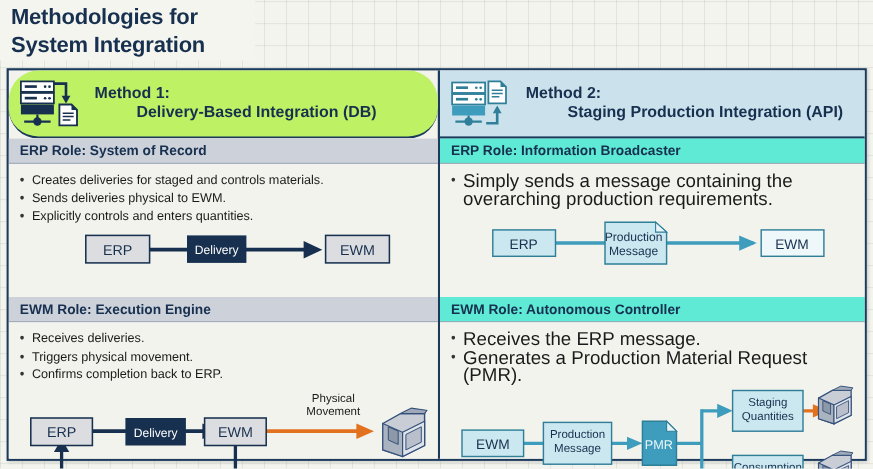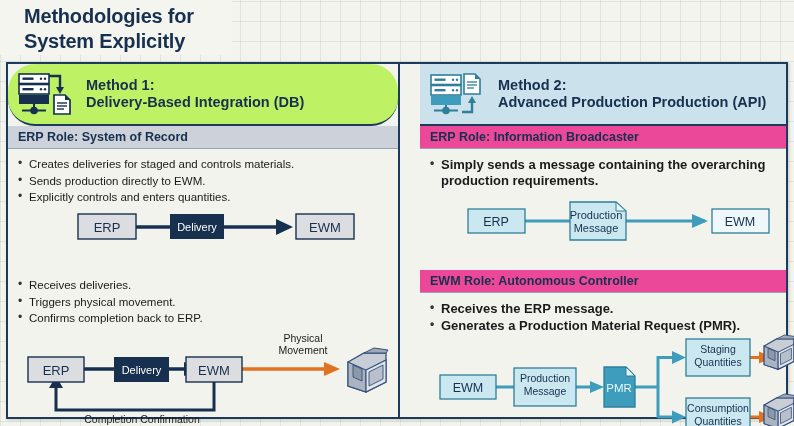--- a/index.html
+++ b/index.html
@@ -25,102 +25,102 @@
     background-size:100px 100px;
     background-position:48px 18px;
   }
 
   
   #title{
     position:absolute;left:0;top:0;width:232px;height:55px;
     background:#f5f5ef;
     color:#17304f;
     font-weight:bold;font-size:20px;line-height:25px;
-    padding:4px 0 0 24px;
+    padding:4px 0 0 10px;
     box-sizing:border-box;
     letter-spacing:-0.2px;
     z-index:4;
   }
   #title .l2{display:block;}
 
   
   #panel{
     position:absolute;left:6px;top:62px;width:782px;height:357px;
     border:2px solid #1b3a5c;
     box-sizing:border-box;
     display:flex;
     background:#f3f3ed;
     z-index:3;
     box-shadow:1px 1px 3px rgba(0,0,0,0.18);
   }
   .col{position:relative;box-sizing:border-box;display:flex;flex-direction:column;}
   .col.left{width:392px;border-right:2px solid #1b3a5c;}
-  .col.right{width:386px;padding-left:20px;}
+  .col.right{width:386px;}
 
   
   .mhead{
     height:62px;box-sizing:border-box;
     display:flex;align-items:center;
     border-bottom:2px solid #1b3a5c;
     padding-left:8px;
   }
   .mhead.db{background:#bef264;border-radius:27px;}
   .mhead.api{background:#cbe2ec;}
   .mhead .htxt{
     color:#17304f;font-weight:bold;font-size:14.5px;line-height:17px;
     margin-left:14px;
   }
-  .mhead .htxt .l2{display:block;}
+  .mhead .htxt .l2{display:block;margin-left:38px;}
   .hicon{width:56px;height:46px;flex:0 0 56px;}
 
   
   .band{
     box-sizing:border-box;
     font-weight:bold;font-size:12.5px;color:#17304f;
     padding:4px 0 4px 10px;
     border-bottom:1px solid #98a3b4;
   }
   .band.db{background:#ccd1da;}
-  .band.api{background:#ec4899;}
+  .band.api{background:#5eead4;}
 
   .body{
     position:relative;flex:1;
     background:#f3f3ed;
     padding:8px 10px 0 10px;
     box-sizing:border-box;
   }
   .seg{display:flex;flex-direction:column;}
   .seg.s1{height:144px;justify-content:space-between;}
   .seg.s2{flex:1;}
 
   ul.bul{margin:0;padding:0;list-style:none;}
   ul.bul li{
     font-size:11.5px;color:#1a1a1a;line-height:15.5px;
     padding-left:11px;position:relative;margin-bottom:1px;
   }
   ul.bul li:before{
     content:"\2022";position:absolute;left:0;top:-1px;color:#333;font-size:12px;
   }
-  .col.right ul.bul li{font-size:13px;font-weight:bold;}
+  .col.right ul.bul li{font-size:17px;}
 
   .flow{position:relative;flex:1;}
   .flow svg{position:absolute;left:0;top:0;}
 
   
   .nodetext{font-family:"Liberation Sans", sans-serif;}
 </style>
 </head>
 <body>
 
 <div id="paper"></div>
 <div id="paperdots"></div>
 
 <div id="title">
   <span>Methodologies for</span>
-  <span class="l2">System Explicitly</span>
+  <span class="l2">System Integration</span>
 </div>
 
 <div id="panel">
 
   <div class="col left">
 
     <div class="mhead db">
       <span class="hicon">
         <svg width="56" height="46" viewBox="0 0 56 46">
           <rect x="3" y="3" width="30" height="9.5" fill="#ffffff" stroke="#17304f" stroke-width="1.6"></rect>
@@ -148,39 +148,40 @@
         <span>Method 1:</span>
         <span class="l2">Delivery-Based Integration (DB)</span>
       </span>
     </div>
 
     <div class="seg s1">
       <div class="band db">ERP Role: System of Record</div>
       <div class="body">
         <ul class="bul">
           <li>Creates deliveries for staged and controls materials.</li>
-          <li>Sends production directly to EWM.</li>
+          <li>Sends deliveries physical to EWM.</li>
           <li>Explicitly controls and enters quantities.</li>
         </ul>
         <div class="flow">
           <svg width="372" height="40" viewBox="0 0 372 40">
             <line x1="118" y1="20" x2="270" y2="20" stroke="#17304f" stroke-width="3.4"></line>
             <path d="M258 12 L275 20 L258 28 Z" fill="#17304f"></path>
             <rect x="60" y="7" width="58" height="25" fill="#dcdde0" stroke="#17304f" stroke-width="1.4"></rect>
             <text x="89" y="24.5" class="nodetext" text-anchor="middle" font-size="13" fill="#17304f">ERP</text>
             <rect x="152" y="7" width="54" height="25" fill="#17304f"></rect>
             <text x="179" y="24" class="nodetext" text-anchor="middle" font-size="11" fill="#ffffff">Delivery</text>
             <rect x="278" y="7" width="58" height="25" fill="#dcdde0" stroke="#17304f" stroke-width="1.4"></rect>
             <text x="307" y="24.5" class="nodetext" text-anchor="middle" font-size="13" fill="#17304f">EWM</text>
           </svg>
         </div>
       </div>
     </div>
 
     <div class="seg s2">
+      <div class="band db">EWM Role: Execution Engine</div>
       <div class="body">
         <ul class="bul">
           <li>Receives deliveries.</li>
           <li>Triggers physical movement.</li>
           <li>Confirms completion back to ERP.</li>
         </ul>
         <div class="flow">
           <svg width="372" height="105" viewBox="0 0 372 105">
 
             <text x="285" y="14" class="nodetext" text-anchor="middle" font-size="10.5" fill="#1a1a1a">Physical</text>
@@ -241,21 +242,21 @@
           <path d="M47 3 L52 8 L47 8 Z" fill="#2f7f99"></path>
           <line x1="39" y1="11" x2="49" y2="11" stroke="#2f7f99" stroke-width="1.3"></line>
           <line x1="39" y1="14" x2="49" y2="14" stroke="#2f7f99" stroke-width="1.3"></line>
           <line x1="39" y1="17" x2="46" y2="17" stroke="#2f7f99" stroke-width="1.3"></line>
           <path d="M34 41 L44 41 L44 31" fill="none" stroke="#2f7f99" stroke-width="2.4"></path>
           <path d="M40 32 L44 25 L48 32 Z" fill="#2f7f99"></path>
         </svg>
       </span>
       <span class="htxt">
         <span>Method 2:</span>
-        <span class="l2">Advanced Production Production (API)</span>
+        <span class="l2">Staging Production Integration (API)</span>
       </span>
     </div>
 
     <div class="seg s1">
       <div class="band api">ERP Role: Information Broadcaster</div>
       <div class="body">
         <ul class="bul">
           <li>Simply sends a message containing the overarching production requirements.</li>
         </ul>
         <div class="flow">

